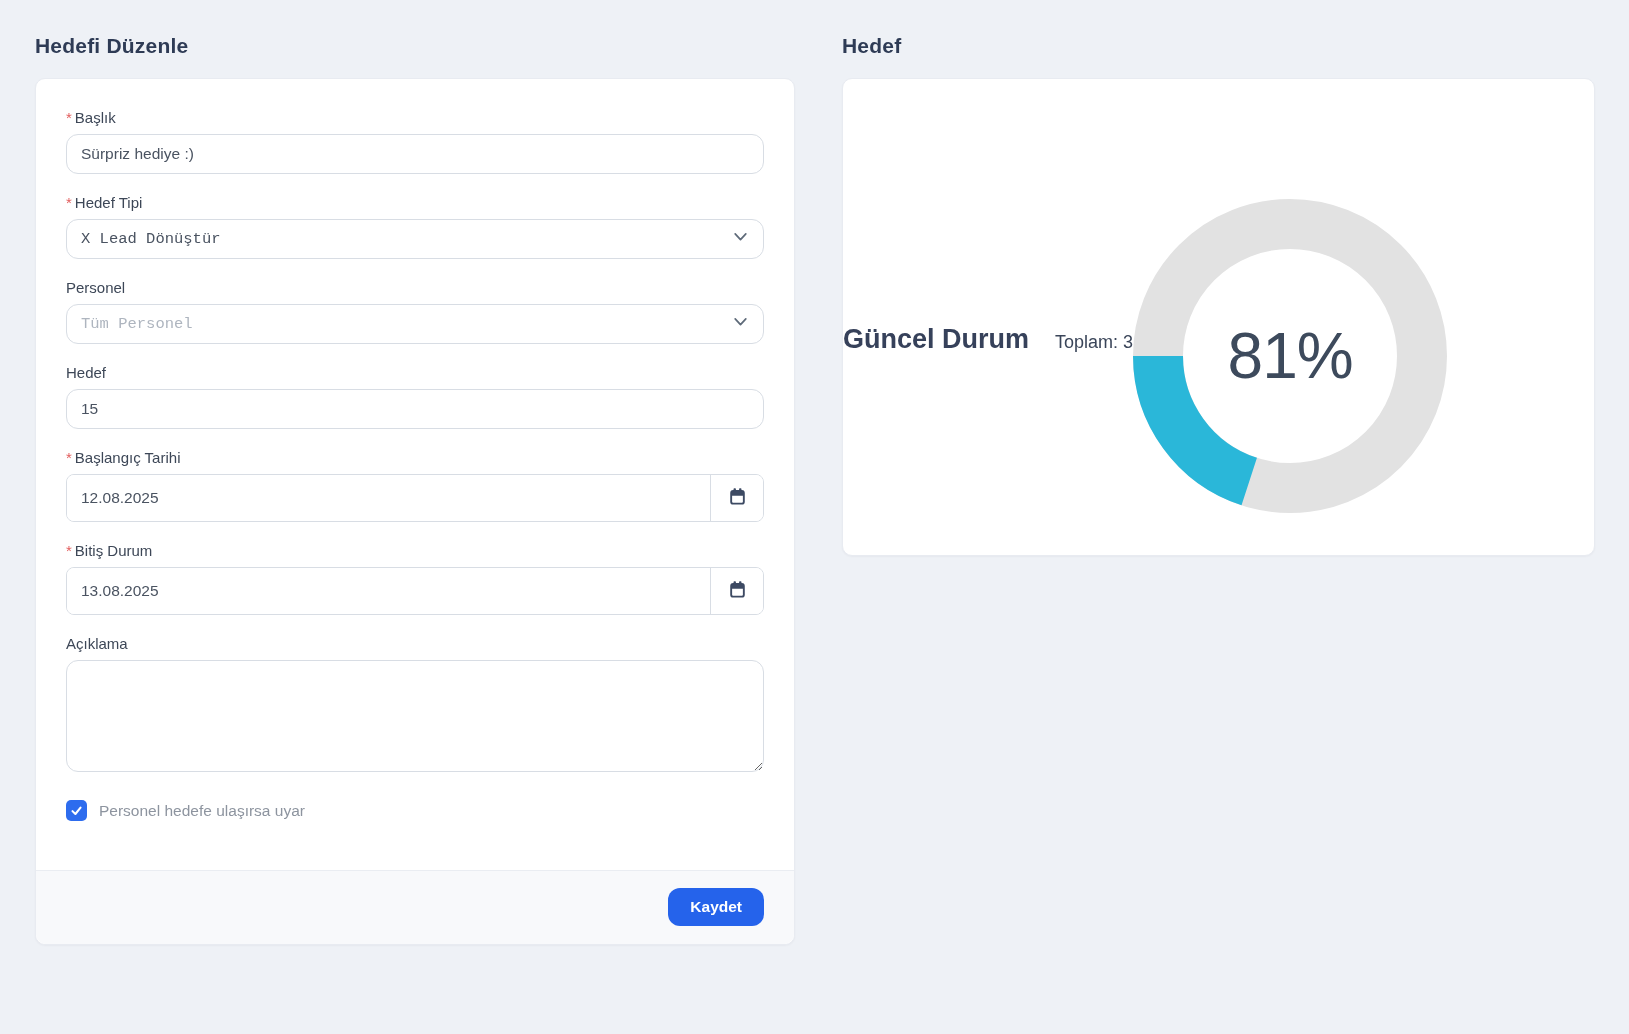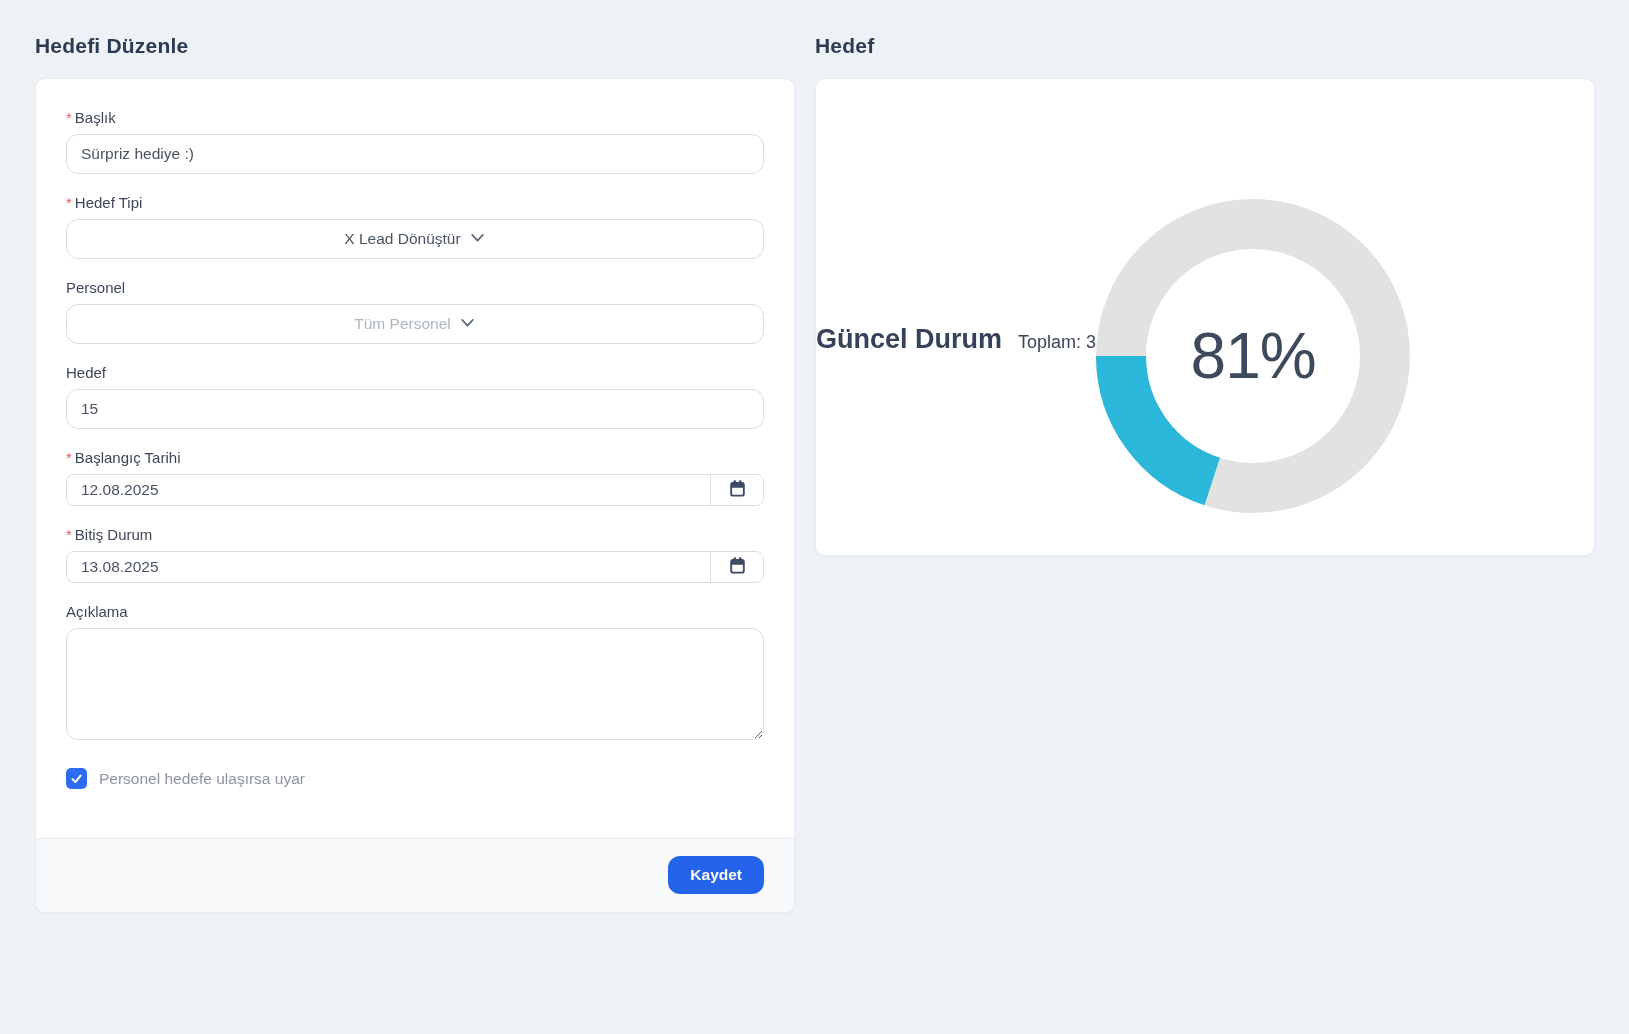--- a/index.html
+++ b/index.html
@@ -3,21 +3,21 @@
 <meta charset="utf-8">
 <style>
   * { margin:0; padding:0; box-sizing:border-box; }
   html,body { width:1629px; height:1034px; }
   body {
     background:#eef1f6;
     font-family:"Liberation Sans","DejaVu Sans",sans-serif;
     color:#3d4757;
     overflow:hidden;
   }
-  .page { display:flex; gap:20px; padding:28px 34px 0 35px; width:1629px; height:1034px; }
+  .page { display:flex; gap:47px; padding:28px 34px 0 35px; width:1629px; height:1034px; }
   .col-left { width:760px; flex:none; }
   .col-right { flex:1; min-width:0; }
   h2.section-title {
     font-size:21px; font-weight:700; color:#2e3b55;
     margin:6px 0 20px 0; letter-spacing:.2px;
   }
   .card {
     background:#ffffff;
     border:1px solid #e8ebf1;
     border-radius:10px;
@@ -29,29 +29,30 @@
   .req { color:#e25c5c; margin-right:3px; }
   .control {
     width:100%; height:40px;
     border:1px solid #d8dde4; border-radius:12px;
     background:#fff; padding:0 14px;
     font-size:15.5px; color:#4a5361;
     font-family:"Liberation Sans","DejaVu Sans",sans-serif;
     outline:none;
   }
   .select-box {
-    display:flex; align-items:center; justify-content:center;
+    display:flex; align-items:center; justify-content:space-between;
     cursor:pointer;
+    font-family:Liberation Mono, monospace;
   }
   .select-box .select-text { font-size:15.5px; color:#4a5361; }
   .select-box .select-text.placeholder { color:#aeb5bf; }
   .chev { flex:none; margin-left:8px; }
   .input-group {
     display:flex; border:1px solid #d8dde4; border-radius:8px; overflow:hidden;
-    height:32px; background:#fff;
+    height:48px; background:#fff;
   }
   .input-group input {
     flex:1; border:none; outline:none; padding:0 14px;
     font-size:15.5px; color:#4a5361;
     font-family:"Liberation Sans","DejaVu Sans",sans-serif;
   }
   .addon {
     flex:none; width:53px; border-left:1px solid #d8dde4;
     display:flex; align-items:center; justify-content:center;
     background:#fff; cursor:pointer;
@@ -80,21 +81,21 @@
     cursor:pointer;
   }
   
   .chart-card {
     min-height:478px;
     display:flex; flex-direction:row; align-items:center;
     padding-top:44px;
   }
   .chart-title-row { display:flex; align-items:baseline; }
   .chart-title { font-size:27px; font-weight:700; color:#36415a; }
-  .chart-subtitle { font-size:18px; color:#3a4559; margin-left:16px; }
+  .chart-subtitle { font-size:18px; color:#3a4559; margin-left:26px; }
   .donut-wrap { position:relative; width:314px; height:314px; margin-top:34px; }
   .donut-wrap svg { display:block; }
   .donut-center {
     position:absolute; inset:0; display:flex; align-items:center; justify-content:center;
     font-size:64px; color:#3d4a5c; font-weight:500; letter-spacing:-1px;
   }
 </style>
 </head>
 <body>
 

